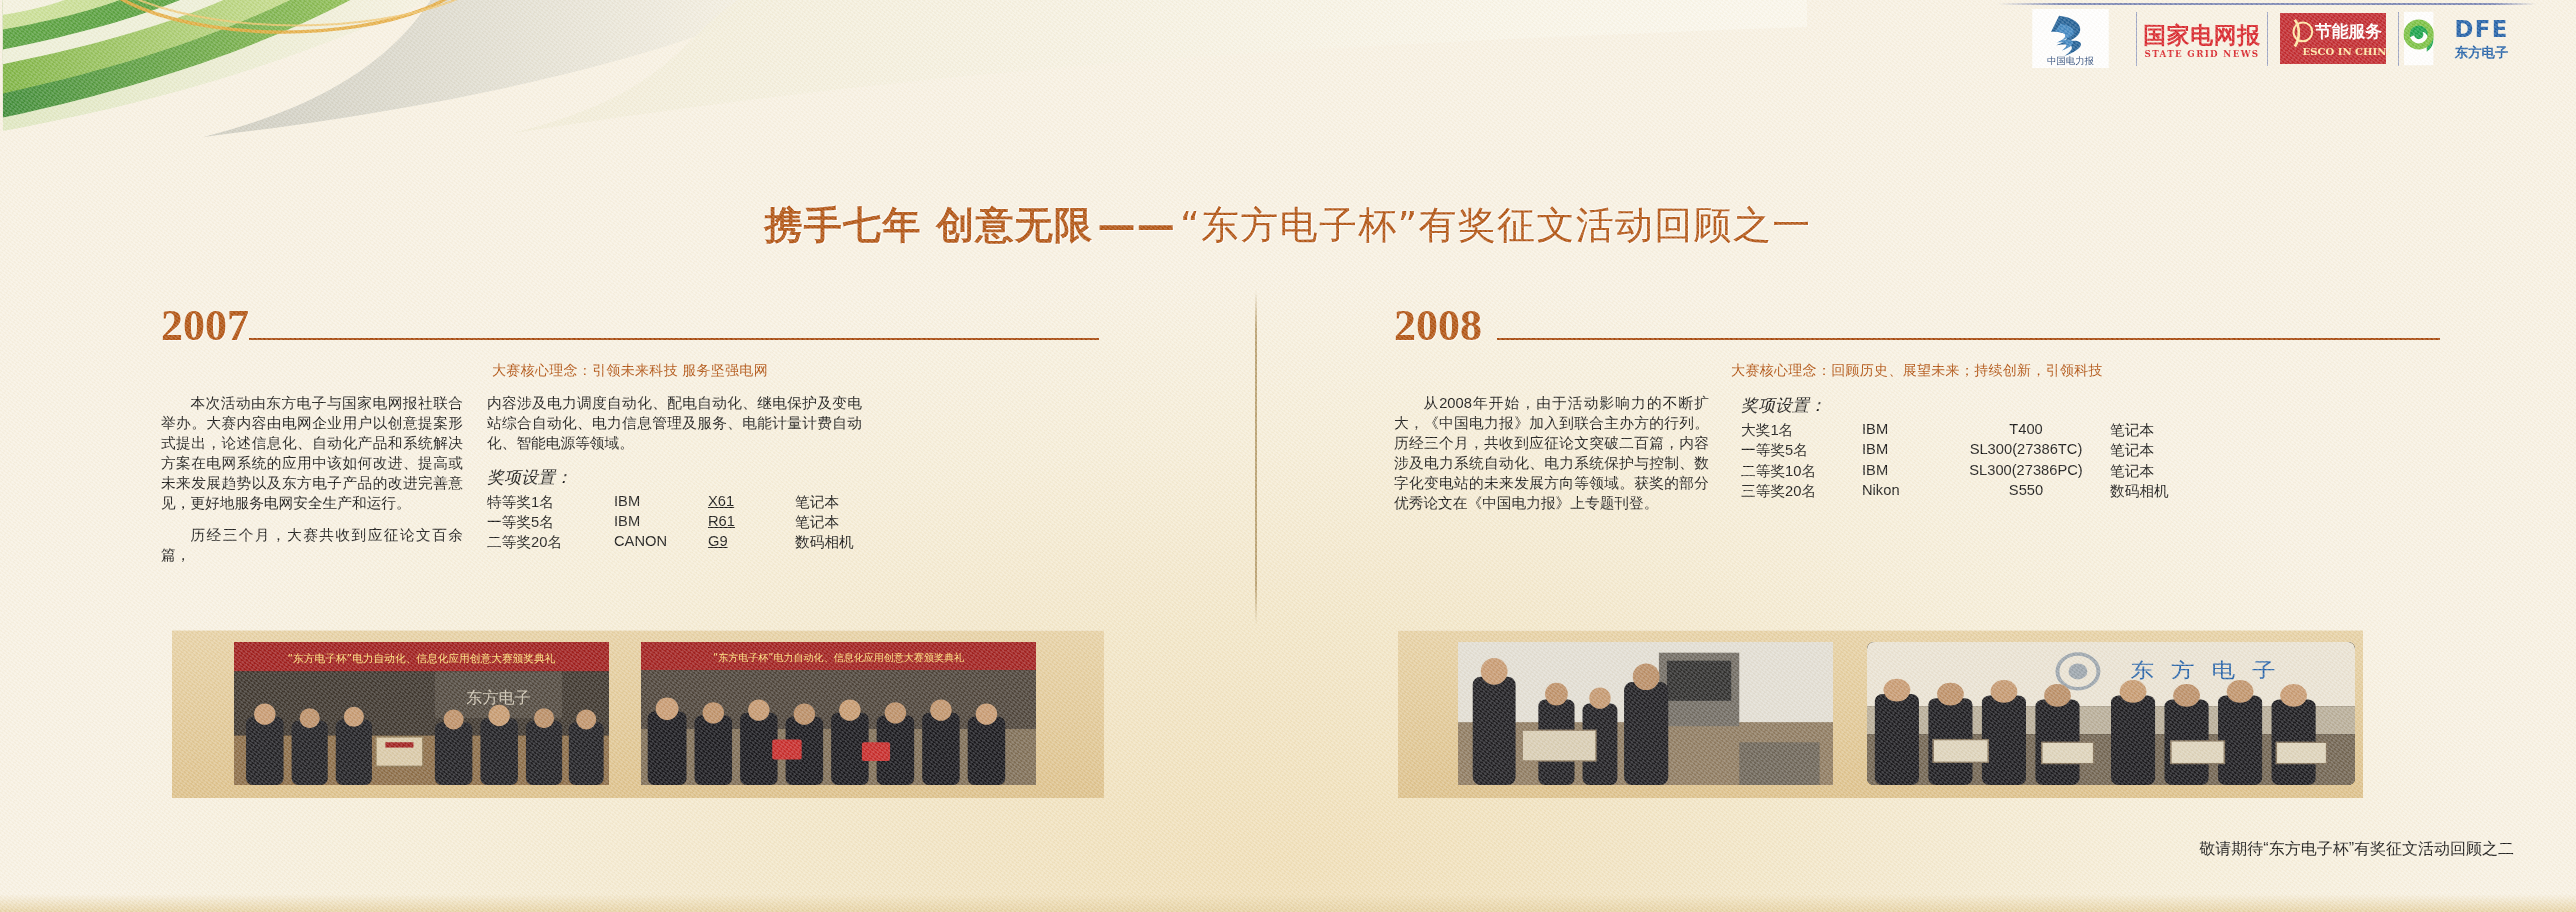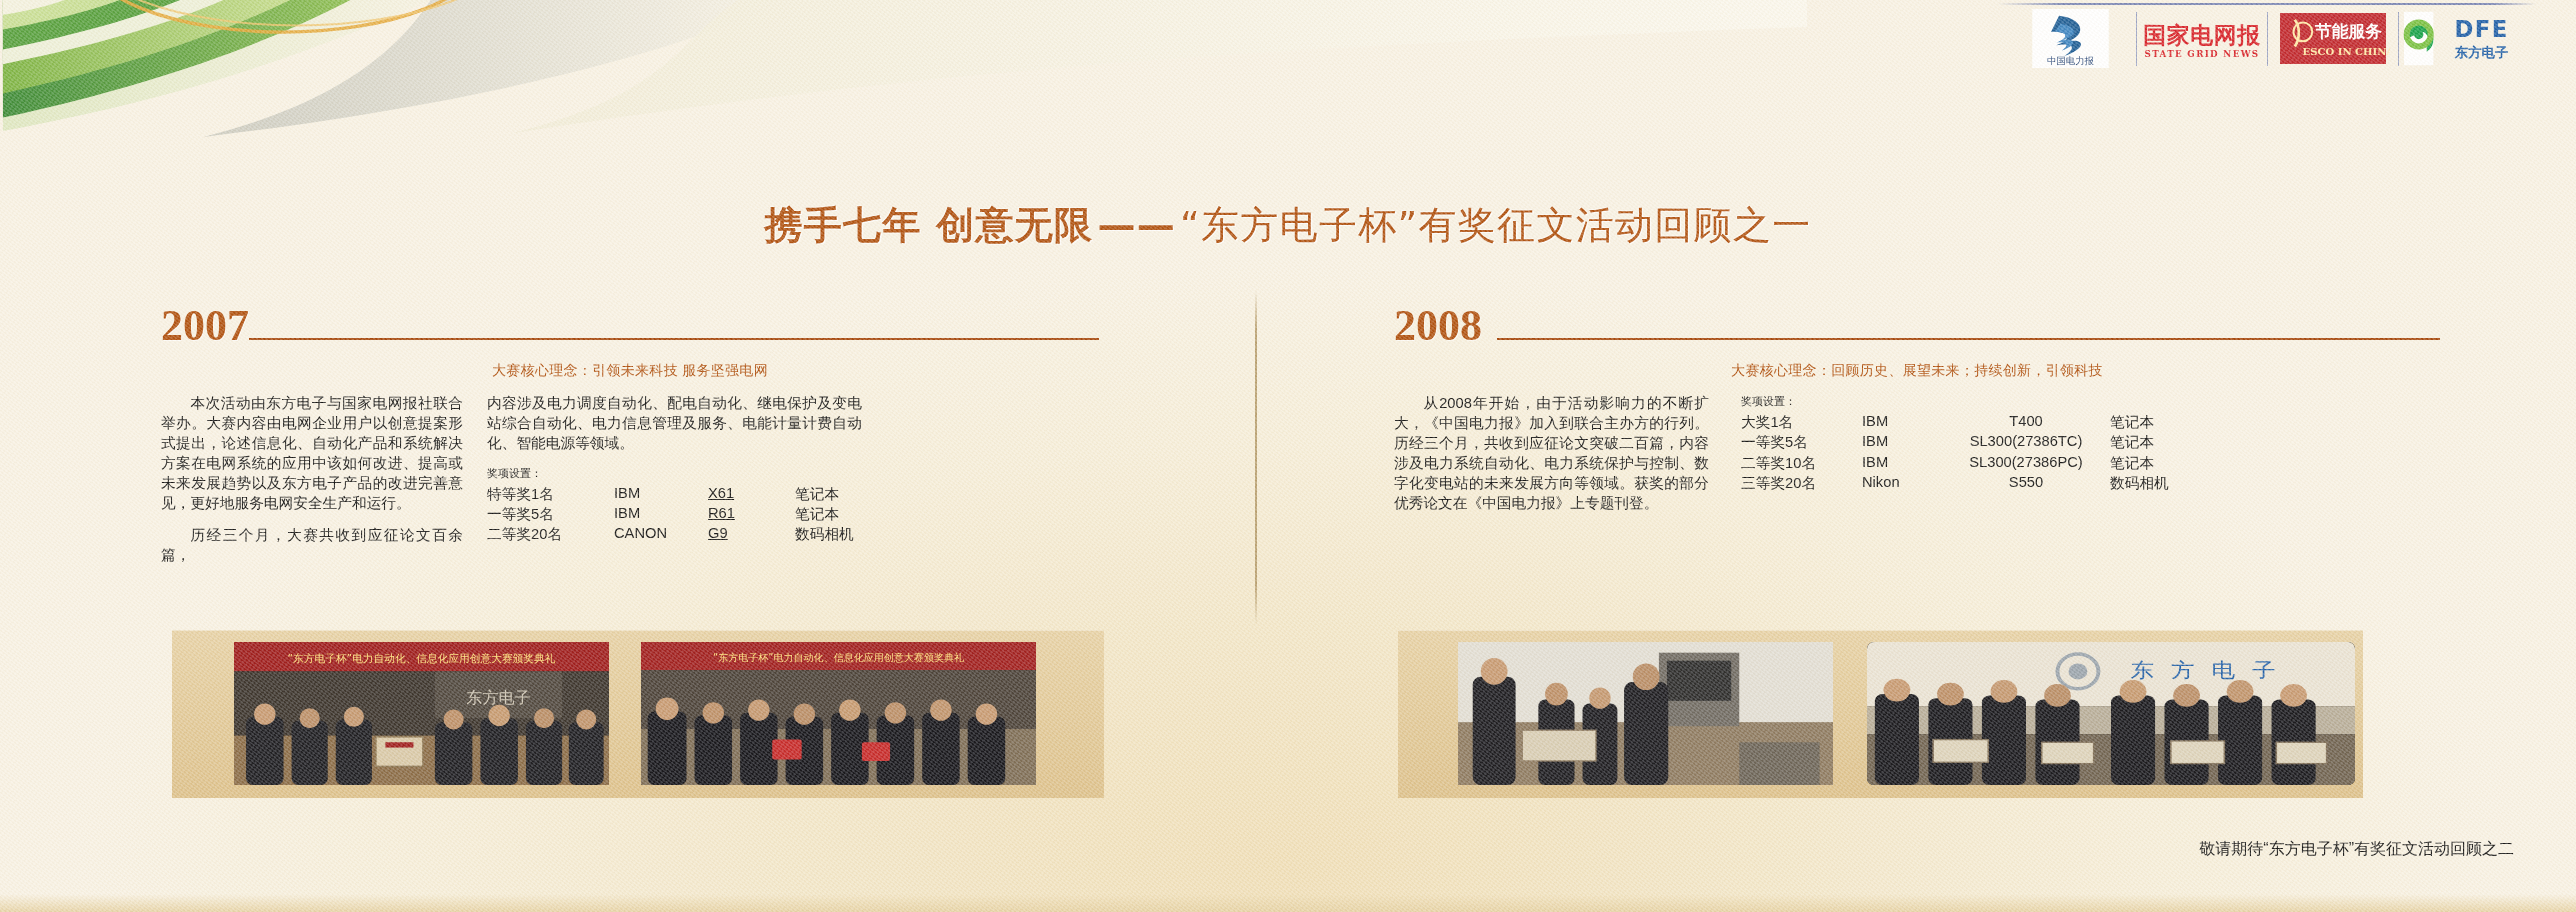--- a/index.html
+++ b/index.html
@@ -84,21 +84,21 @@
     font-size:14.7px;line-height:1.36;color:#141414;text-align:justify;
     text-justify:inter-ideograph;
   }
   .txt p{margin:0 0 12px 0;text-indent:2em;}
   .txt p.noindent{text-indent:0;}
   .col-2007 .c-left{width:302px;}
   .col-2007 .c-right{width:375px;margin-left:24px;}
   .col-2008 .c-left{width:315px;}
   .col-2008 .c-right{width:509px;margin-left:32px;}
 
-  .awards-title{font-size:11px;color:#141414;margin:0 0 2.7px 0;}
+  .awards-title{font-size:17px;color:#141414;margin:0 0 2.7px 0;font-style:italic;}
   table.awards{border-collapse:collapse;font-size:14.7px;color:#141414;}
   table.awards td{padding:0.7px 0;white-space:nowrap;vertical-align:top;}
   .col-2007 table.awards td.c0{width:127px;}
   .col-2007 table.awards td.c1{width:94px;}
   .col-2007 table.awards td.c2{width:87px;text-decoration:underline;}
   .col-2008 table.awards td.c0{width:121px;}
   .col-2008 table.awards td.c1{width:80px;}
   .col-2008 table.awards td.c2{width:168px;text-align:center;}
 
   

